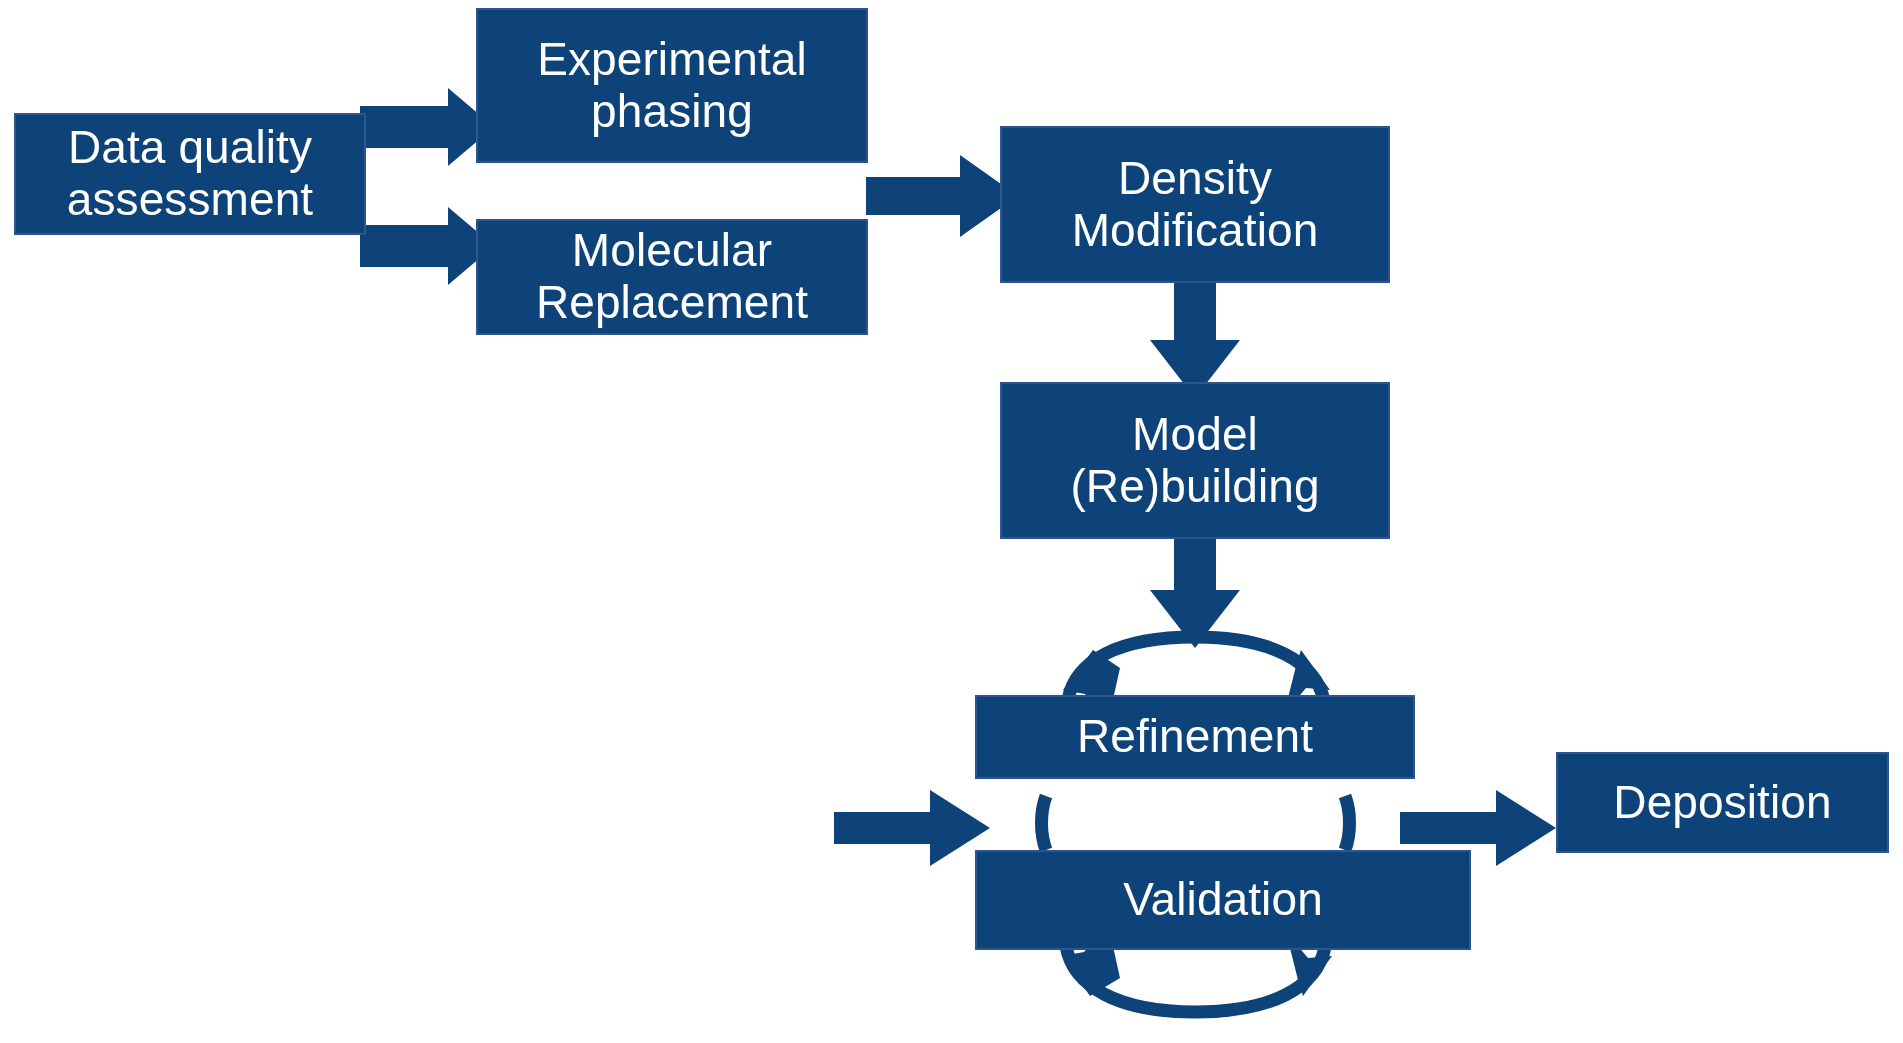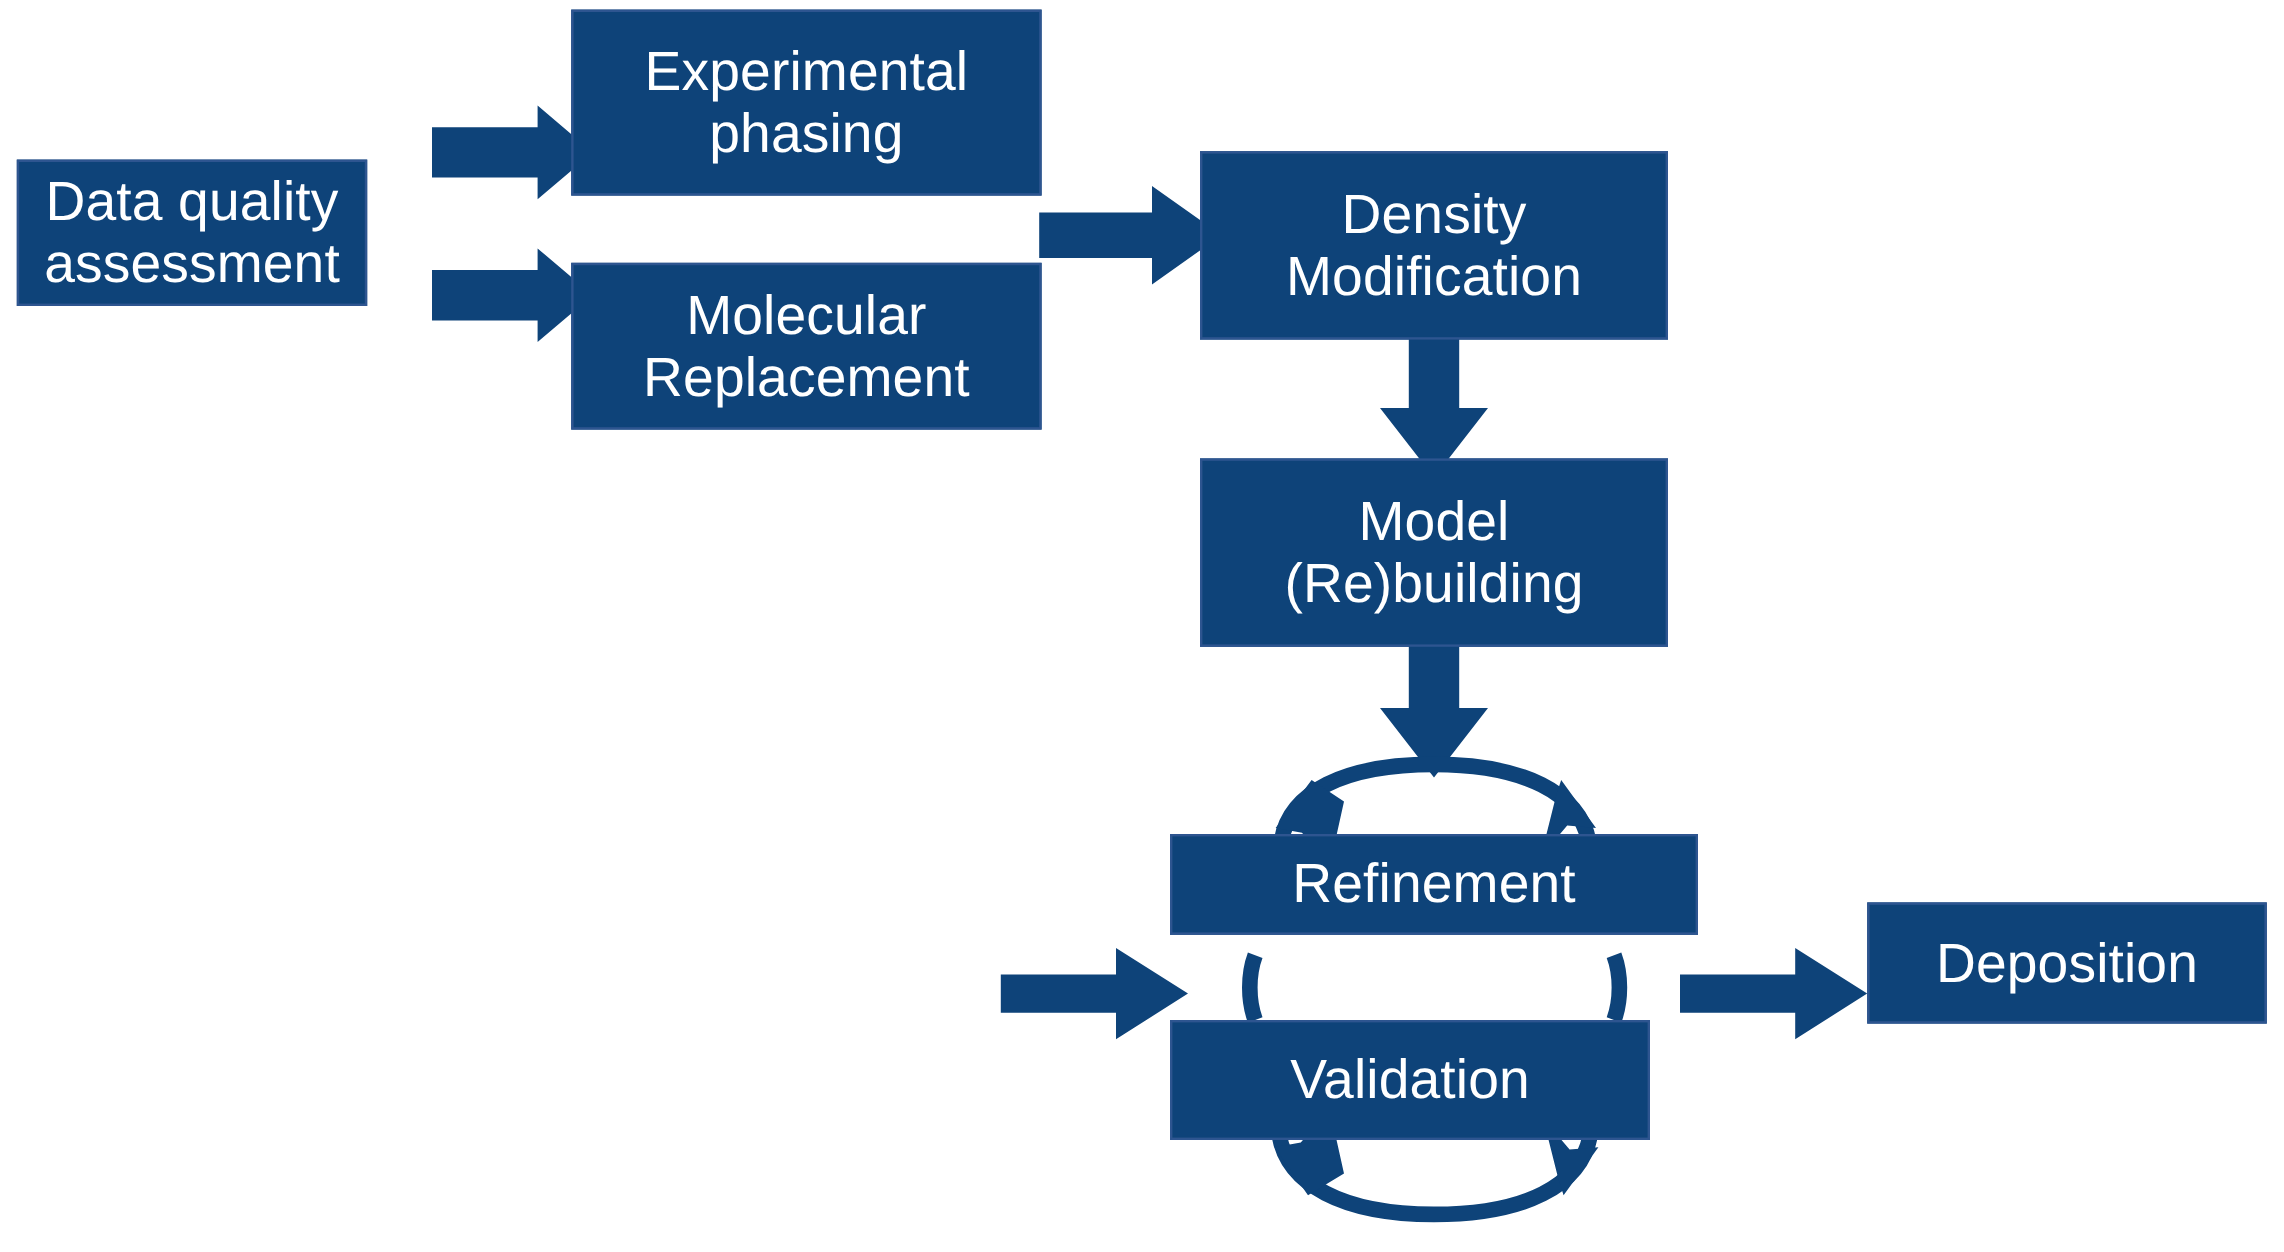--- a/index.html
+++ b/index.html
@@ -108,50 +108,50 @@
 
       <path d="M 1299 984 L 1286 932 L 1308 958 L 1332 956 L 1303 996 Z" fill="#0E4379"></path>
     </g>
 
     <g>
       <path d="M 1046 796 C 1040 812 1040 834 1046 850" fill="none" stroke="#0E4379" stroke-width="13"></path>
       <path d="M 1345 796 C 1351 812 1351 834 1345 850" fill="none" stroke="#0E4379" stroke-width="13"></path>
     </g>
   </svg>
 
-  <div class="node" style="left:14px; top:113px; width:292px; height:122px; font-size:46px;margin-top:20px;">
+  <div class="node" style="left:14px; top:113px; width:352px; height:122px; font-size:46px;">
     <span>Data quality
 assessment</span>
   </div>
 
   <div class="node" style="left:476px; top:8px; width:392px; height:155px; font-size:46px;align-items:center;">
     <span>Experimental
 phasing</span>
   </div>
 
-  <div class="node" style="left:476px; top:219px; width:392px; height:139px; font-size:46px;">
+  <div class="node" style="left:476px; top:219px; width:392px; height:116px; font-size:46px;">
     <span>Molecular
 Replacement</span>
   </div>
 
   <div class="node" style="left:1000px; top:112px; width:390px; height:157px; font-size:46px;margin-top:14px;">
     <span>Density
 Modification</span>
   </div>
 
   <div class="node" style="left:1000px; top:382px; width:390px; height:157px; font-size:46px;">
     <span>Model
 (Re)building</span>
   </div>
 
   <div class="node" style="left:975px; top:695px; width:440px; height:84px; font-size:46px;">
     <span>Refinement</span>
   </div>
 
-  <div class="node" style="left:975px; top:850px; width:400px; height:100px; font-size:46px;">
+  <div class="node" style="left:975px; top:850px; width:496px; height:100px; font-size:46px;">
     <span>Validation</span>
   </div>
 
 
   <div class="node" style="left:1556px; top:752px; width:333px; height:101px; font-size:46px;">
     <span>Deposition</span>
   </div>
 
 </div>
 

